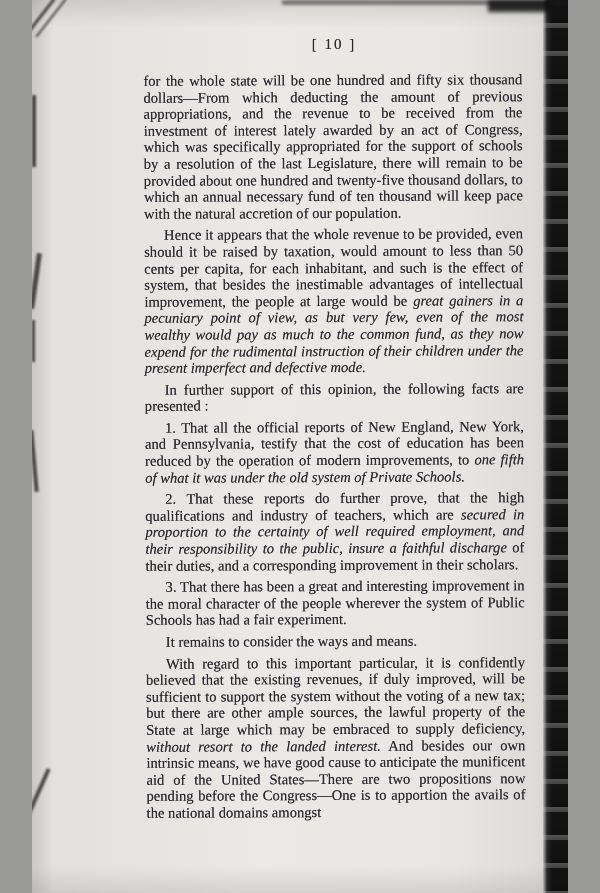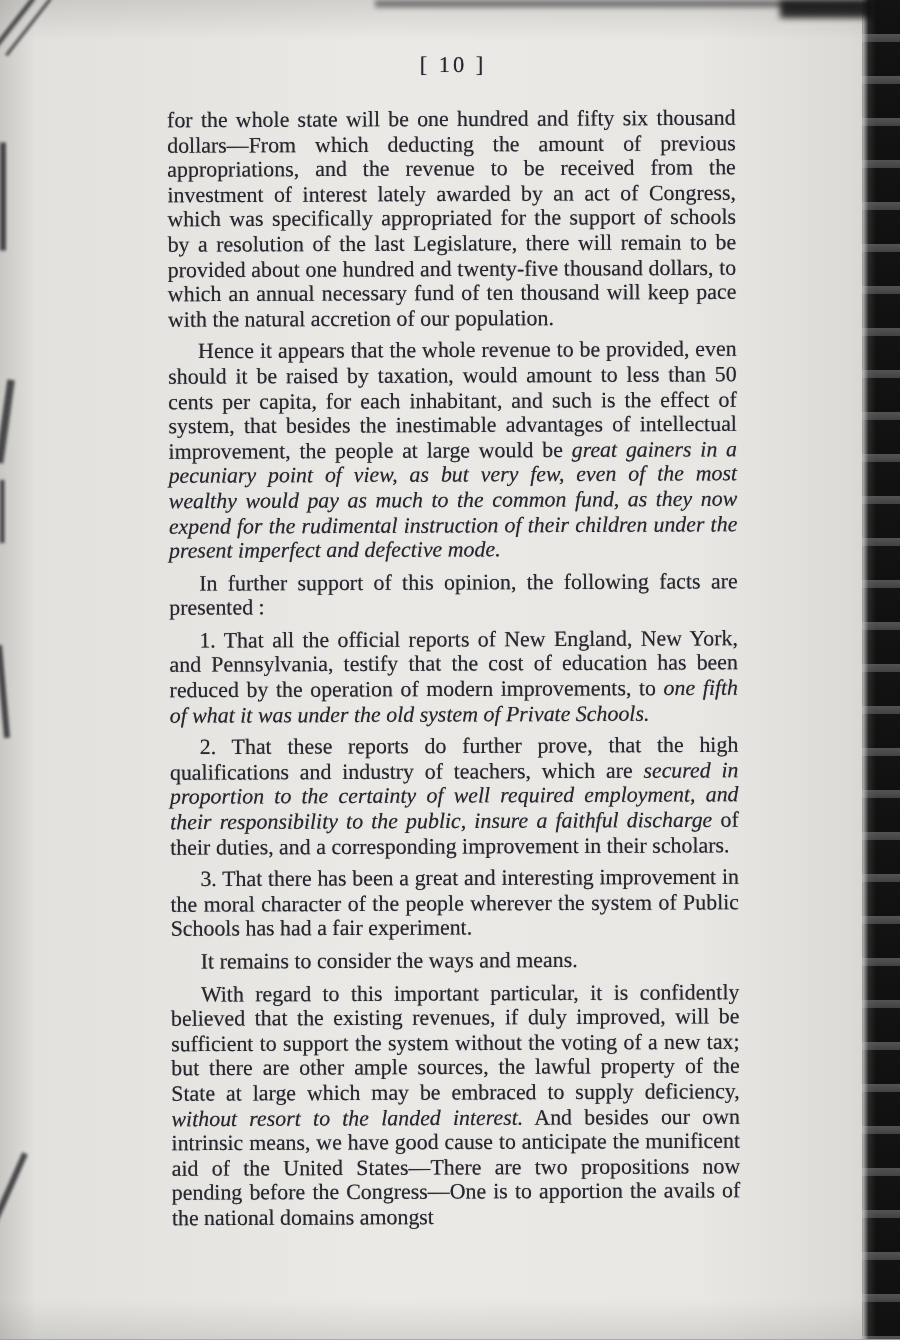--- a/index.html
+++ b/index.html
@@ -1,18 +1,18 @@
 <!DOCTYPE html>
 <html><head>
 <meta charset="utf-8">
 <style>
   html,body{margin:0;padding:0;background:#9a9a98;}
   .scan-page{
     position:relative;
-    width:600px;height:893px;
+    width:536px;height:893px;
     margin:0 auto;
     overflow:hidden;
     background:
       linear-gradient(180deg, rgba(110,110,108,0.20) 0%, rgba(0,0,0,0) 3%, rgba(0,0,0,0) 97%, rgba(110,110,108,0.18) 100%),
       linear-gradient(90deg, #c9c8c4 0%, #e2e1dd 4%, #ebe9e5 42%, #e9e7e3 78%, #dddbd7 94%, #cfcecb 100%);
     font-family:"Liberation Serif","DejaVu Serif",serif;
     color:#27272f;
   }
   .page-number{
     position:absolute;

